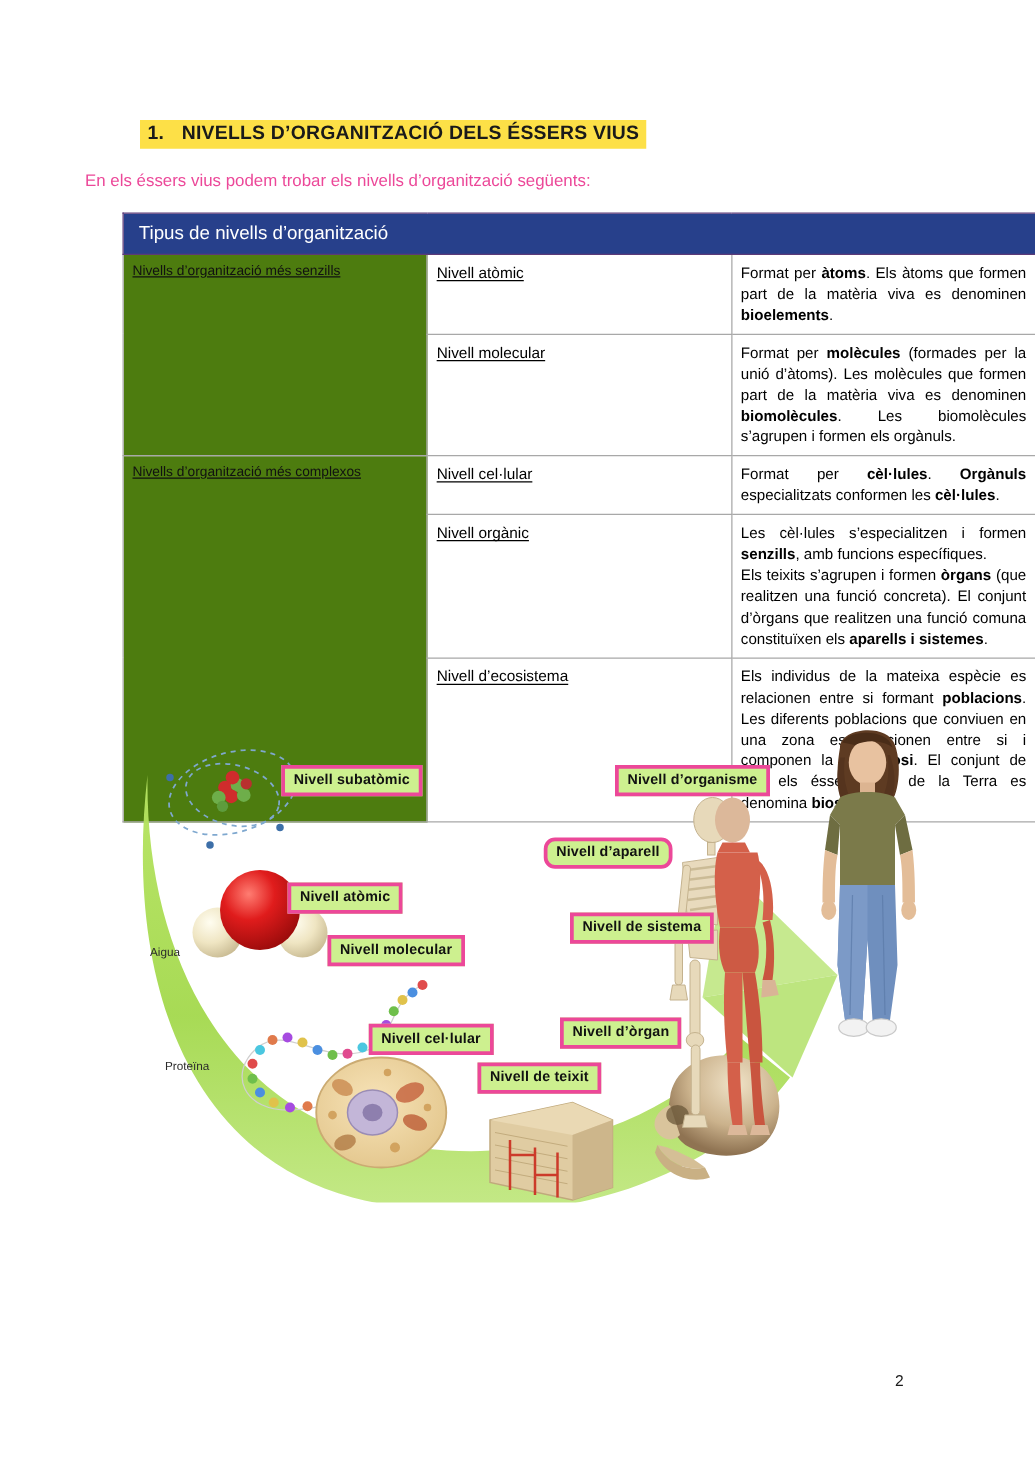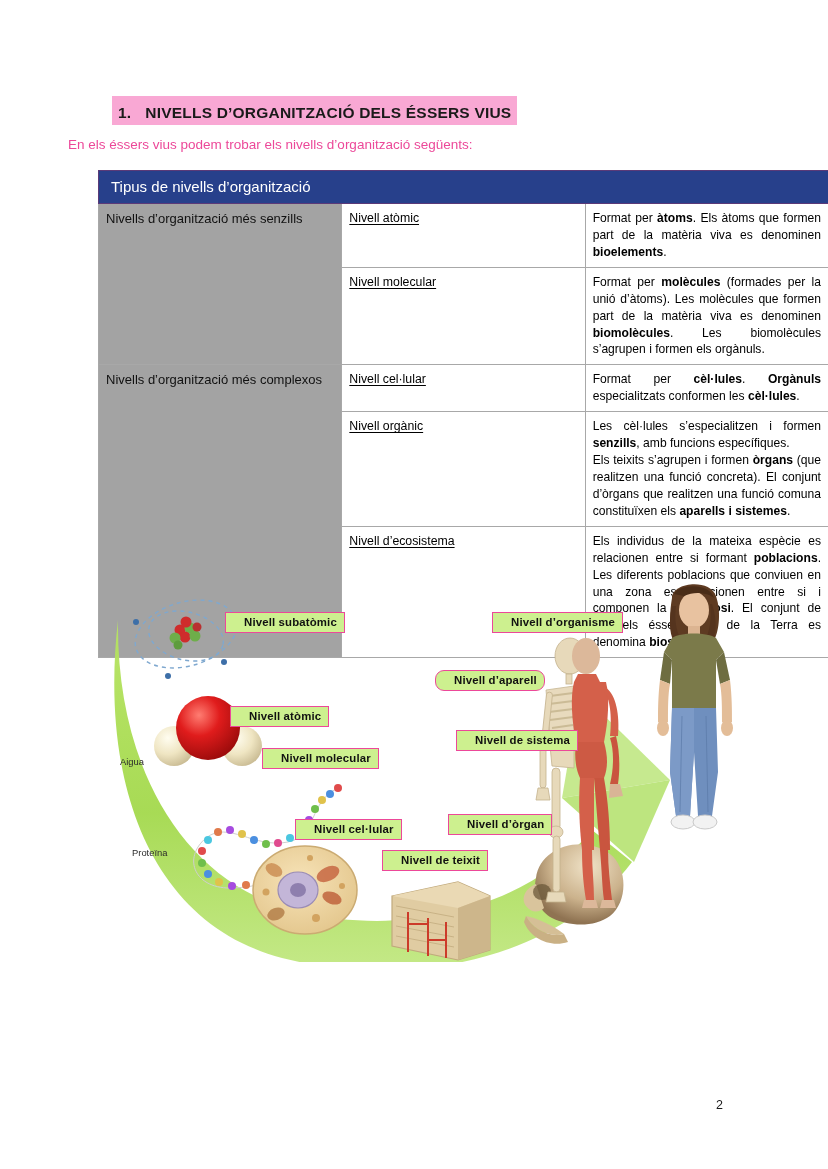--- a/index.html
+++ b/index.html
@@ -23,26 +23,26 @@
   }
 
   
   .heading-wrap {
     position: absolute;
     left: 112px;
     top: 96px;
   }
   .heading {
     display: inline-block;
-    background: #f9a8d4;
+    background: #fde047;
     font-size: 15.5px;
     font-weight: bold;
     letter-spacing: 0.2px;
     color: #1a1a1a;
-    padding: 8px 6px 3px 6px;
+    padding: 2px 6px 3px 6px;
     white-space: nowrap;
   }
   .heading .num { margin-right: 14px; }
 
   .intro {
     position: absolute;
     left: 68px;
     top: 137px;
     font-size: 13.5px;
     color: #ec4899;
@@ -68,27 +68,28 @@
     background: #27408b;
     color: #ffffff;
     font-size: 15px;
     font-weight: normal;
     text-align: left;
     padding: 7px 10px 8px 12px;
     border: 1px solid #5b3a78;
     border-bottom: 1px solid #5b3a78;
   }
   .col-group {
-    background: #a3a3a3;
+    background: #4d7c0f;
     width: 106px;
-    font-size: 13px;
+    font-size: 11px;
     line-height: 1.32;
     color: #111;
     padding-top: 7px;
     padding-left: 8px;
+    text-decoration: underline;
   }
   .col-level {
     width: 108px;
     font-size: 12.3px;
     line-height: 1.35;
     padding-top: 6px;
     padding-left: 9px;
   }
   .col-level u, .lvl {
     text-decoration: underline;
@@ -111,26 +112,26 @@
     left: 110px;
     top: 562px;
     width: 630px;
     height: 400px;
   }
   .figure svg { display: block; }
 
   .fig-label {
     position: absolute;
     background: #cdf08f;
-    border: 1px solid #ec4899;
+    border: 3px solid #ec4899;
     color: #111111;
     font-size: 11.4px;
     font-weight: bold;
     letter-spacing: 0.15px;
-    padding: 2px 7px 3px 18px;
+    padding: 2px 7px 3px 7px;
     white-space: nowrap;
     line-height: 1.25;
     text-align: right;
   }
   .fig-caption {
     position: absolute;
     font-size: 9.4px;
     color: #2b2b2b;
     white-space: nowrap;
   }

